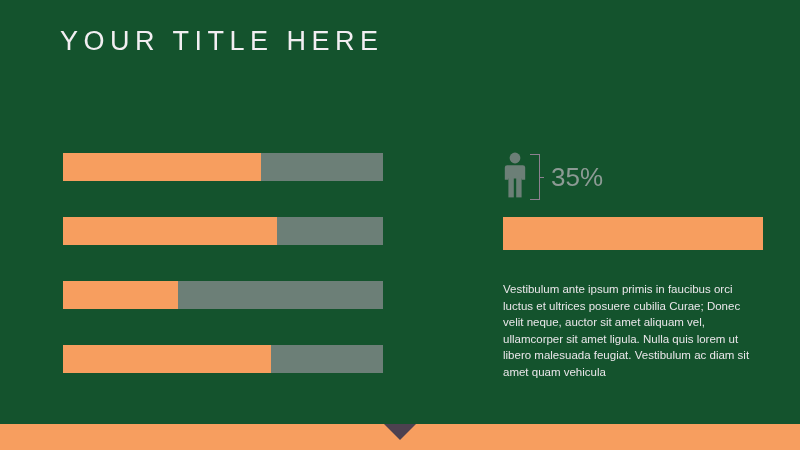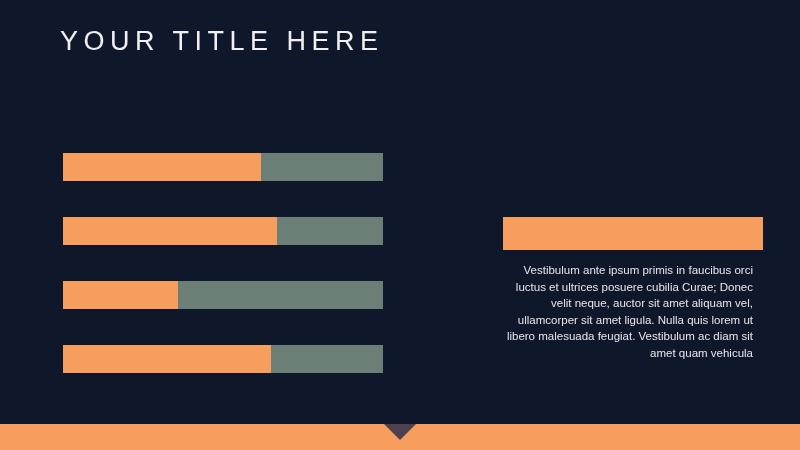--- a/index.html
+++ b/index.html
@@ -10,21 +10,21 @@
     width: 800px;
     height: 450px;
     overflow: hidden;
     font-family: "Liberation Sans", sans-serif;
   }
 
   #slide {
     position: relative;
     width: 800px;
     height: 450px;
-    background: #0f172a;
+    background: #14532d;
     overflow: hidden;
   }
 
   
   #title {
     position: absolute;
     left: 60px;
     top: 26px;
     font-size: 27px;
     font-weight: 400;
@@ -110,26 +110,25 @@
   .pct.female-pct { color: #f79e5f; }
 
   #highlight-bar {
     margin-top: 10px;
     width: 260px;
     height: 33px;
     background: #f79e5f;
   }
 
   #body-text {
-    margin-top: 12px;
+    margin-top: 31px;
     width: 250px;
     font-size: 11.5px;
     line-height: 16.6px;
     color: #eae6ea;
-    text-align: right;
   }
 
   
   #footer {
     position: absolute;
     left: 0;
     bottom: 0;
     width: 800px;
     height: 26px;
     background: #f79e5f;
@@ -170,20 +169,32 @@
     <div class="bar-row">
       <div class="bar-fill" id="fill-3" style="width: 65%;"></div>
     </div>
 
   </div>
 
   <div id="right-col">
 
     <div id="gender-stats">
 
+      <div class="gender-group male">
+        <span class="person-icon">
+          <svg width="24" height="46" viewBox="0 0 24 46">
+            <circle cx="12" cy="6" r="5.4" fill="#6c7f77"></circle>
+            <path d="M4.2 13.2 h15.6 a2.4 2.4 0 0 1 2.4 2.4 v12.2 h-3.6 v-1.2 h-13.2 v1.2 h-3.6 v-12.2 a2.4 2.4 0 0 1 2.4 -2.4 z" fill="#6c7f77"></path>
+            <rect x="5.4" y="26" width="5.4" height="19.4" fill="#6c7f77"></rect>
+            <rect x="13.2" y="26" width="5.4" height="19.4" fill="#6c7f77"></rect>
+          </svg>
+        </span>
+        <span class="bracket"></span>
+        <span class="pct male-pct">35%</span>
+      </div>
 
 
     </div>
 
     <div id="highlight-bar"></div>
 
     <div id="body-text">Vestibulum ante ipsum primis in faucibus orci luctus et ultrices posuere cubilia Curae; Donec velit neque, auctor sit amet aliquam vel, ullamcorper sit amet ligula. Nulla quis lorem ut libero malesuada feugiat. Vestibulum ac diam sit amet quam vehicula</div>
 
   </div>
 

